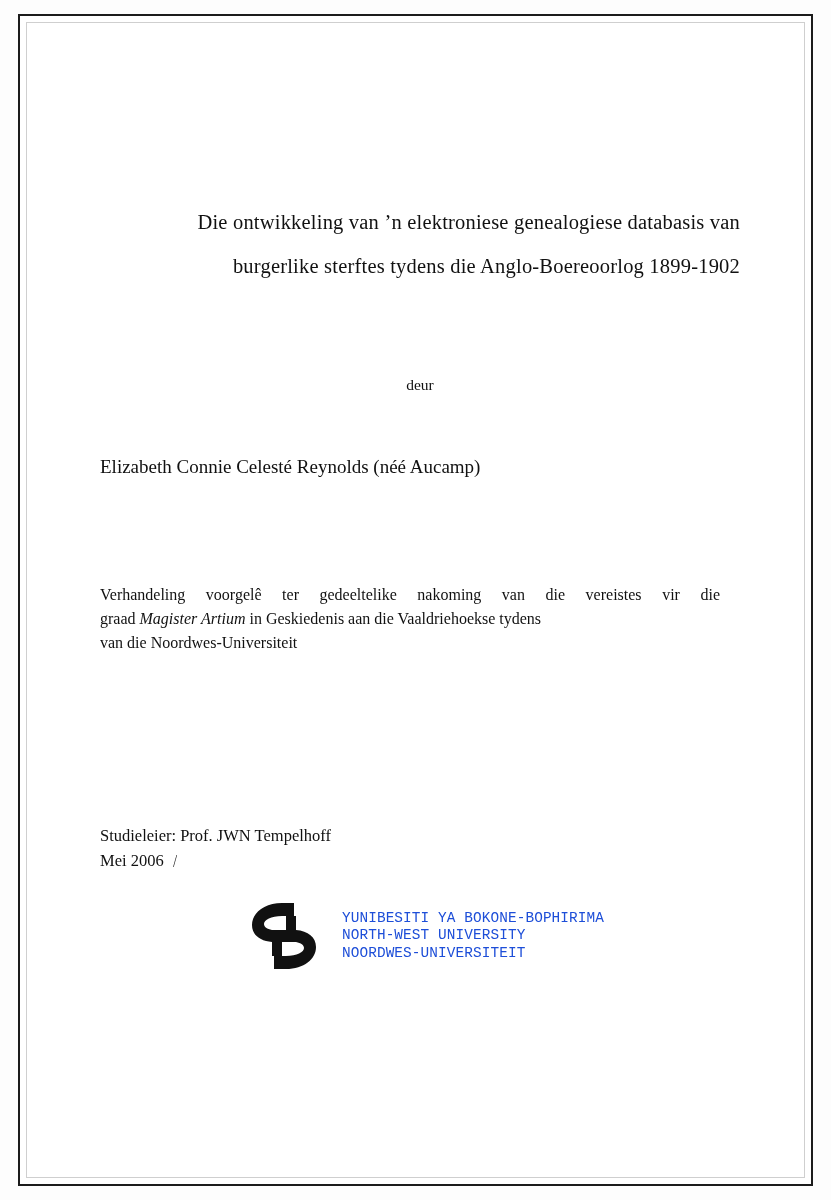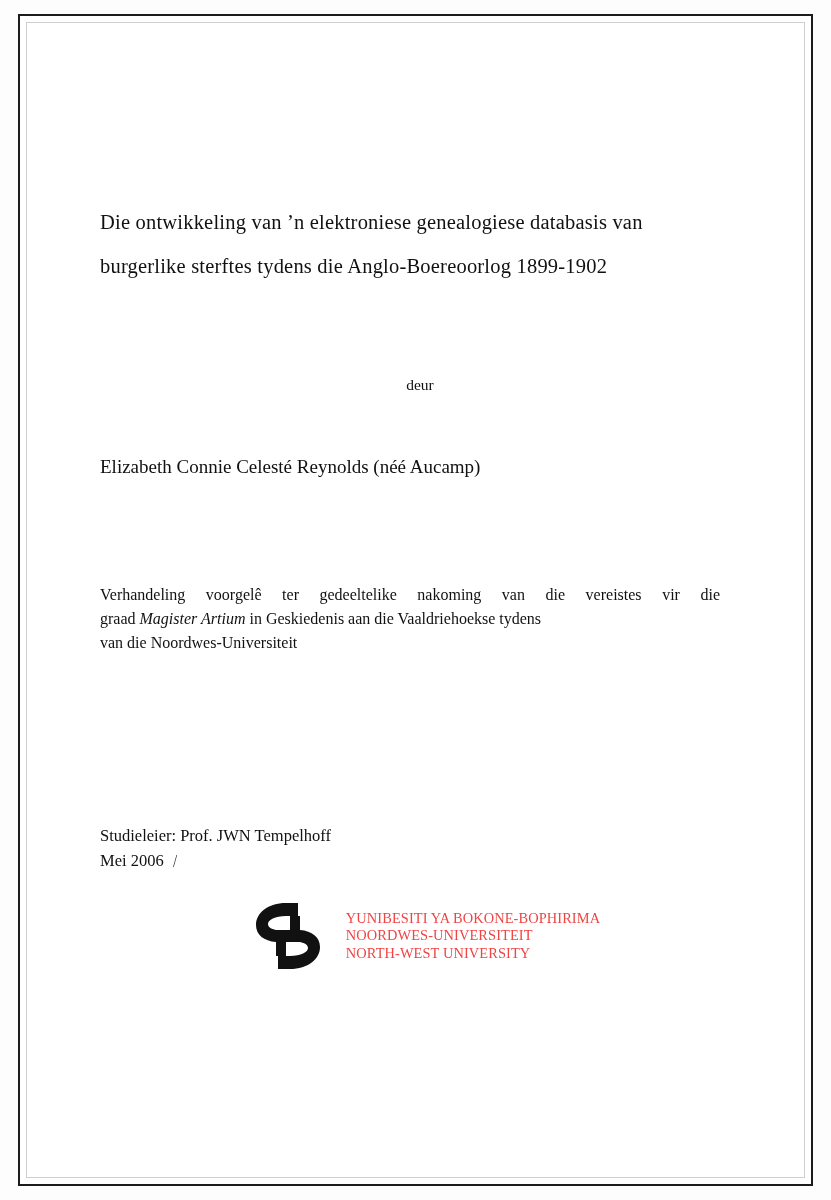--- a/index.html
+++ b/index.html
@@ -44,21 +44,21 @@
   .content {
     position: absolute;
     left: 100px;
     top: 60px;
     width: 640px;
     height: 1060px;
   }
 
   .title-block {
     margin-top: 140px;
-    text-align: left;
+    text-align: right;
   }
   .title-line {
     font-size: 20.5px;
     line-height: 44px;
     letter-spacing: 0.2px;
     white-space: nowrap;
   }
 
   .deur {
     margin-top: 88px;
@@ -109,25 +109,25 @@
     gap: 10px;
   }
   .logo-mark {
     width: 96px;
     height: 74px;
     position: relative;
     flex: none;
   }
   .logo-mark svg { display: block; }
   .logo-text {
-    font-family: Liberation Serif, serif;
+    font-family: Liberation Mono, monospace;
     font-size: 14.4px;
     line-height: 17.5px;
     letter-spacing: 0.1px;
-    color: #ef4444;
+    color: #1d4ed8;
     white-space: nowrap;
   }
 </style>
 </head>
 <body>
 
 <div class="page">
   <div class="scan-frame"></div>
   <div class="inner-frame"></div>
 
@@ -163,19 +163,19 @@
             <path d="M46,4 C28,4 16,14 16,26 C16,36 24,42 36,43 L36,31 C31,30 28,28 28,25 C28,21 35,17 46,17 L58,17 L58,4 Z"></path>
             <path d="M50,70 C68,70 80,60 80,48 C80,38 72,32 60,31 L60,43 C65,44 68,46 68,49 C68,53 61,57 50,57 L38,57 L38,70 Z"></path>
             <rect x="36" y="31" width="24" height="12"></rect>
             <rect x="36" y="43" width="10" height="14"></rect>
             <rect x="50" y="17" width="10" height="14"></rect>
           </g>
         </svg>
       </div>
       <div class="logo-text">
         <div>YUNIBESITI YA BOKONE-BOPHIRIMA</div>
+        <div>NORTH-WEST UNIVERSITY</div>
         <div>NOORDWES-UNIVERSITEIT</div>
-        <div>NORTH-WEST UNIVERSITY</div>
       </div>
     </div>
 
   </div>
 </div>
 
 </body></html>

